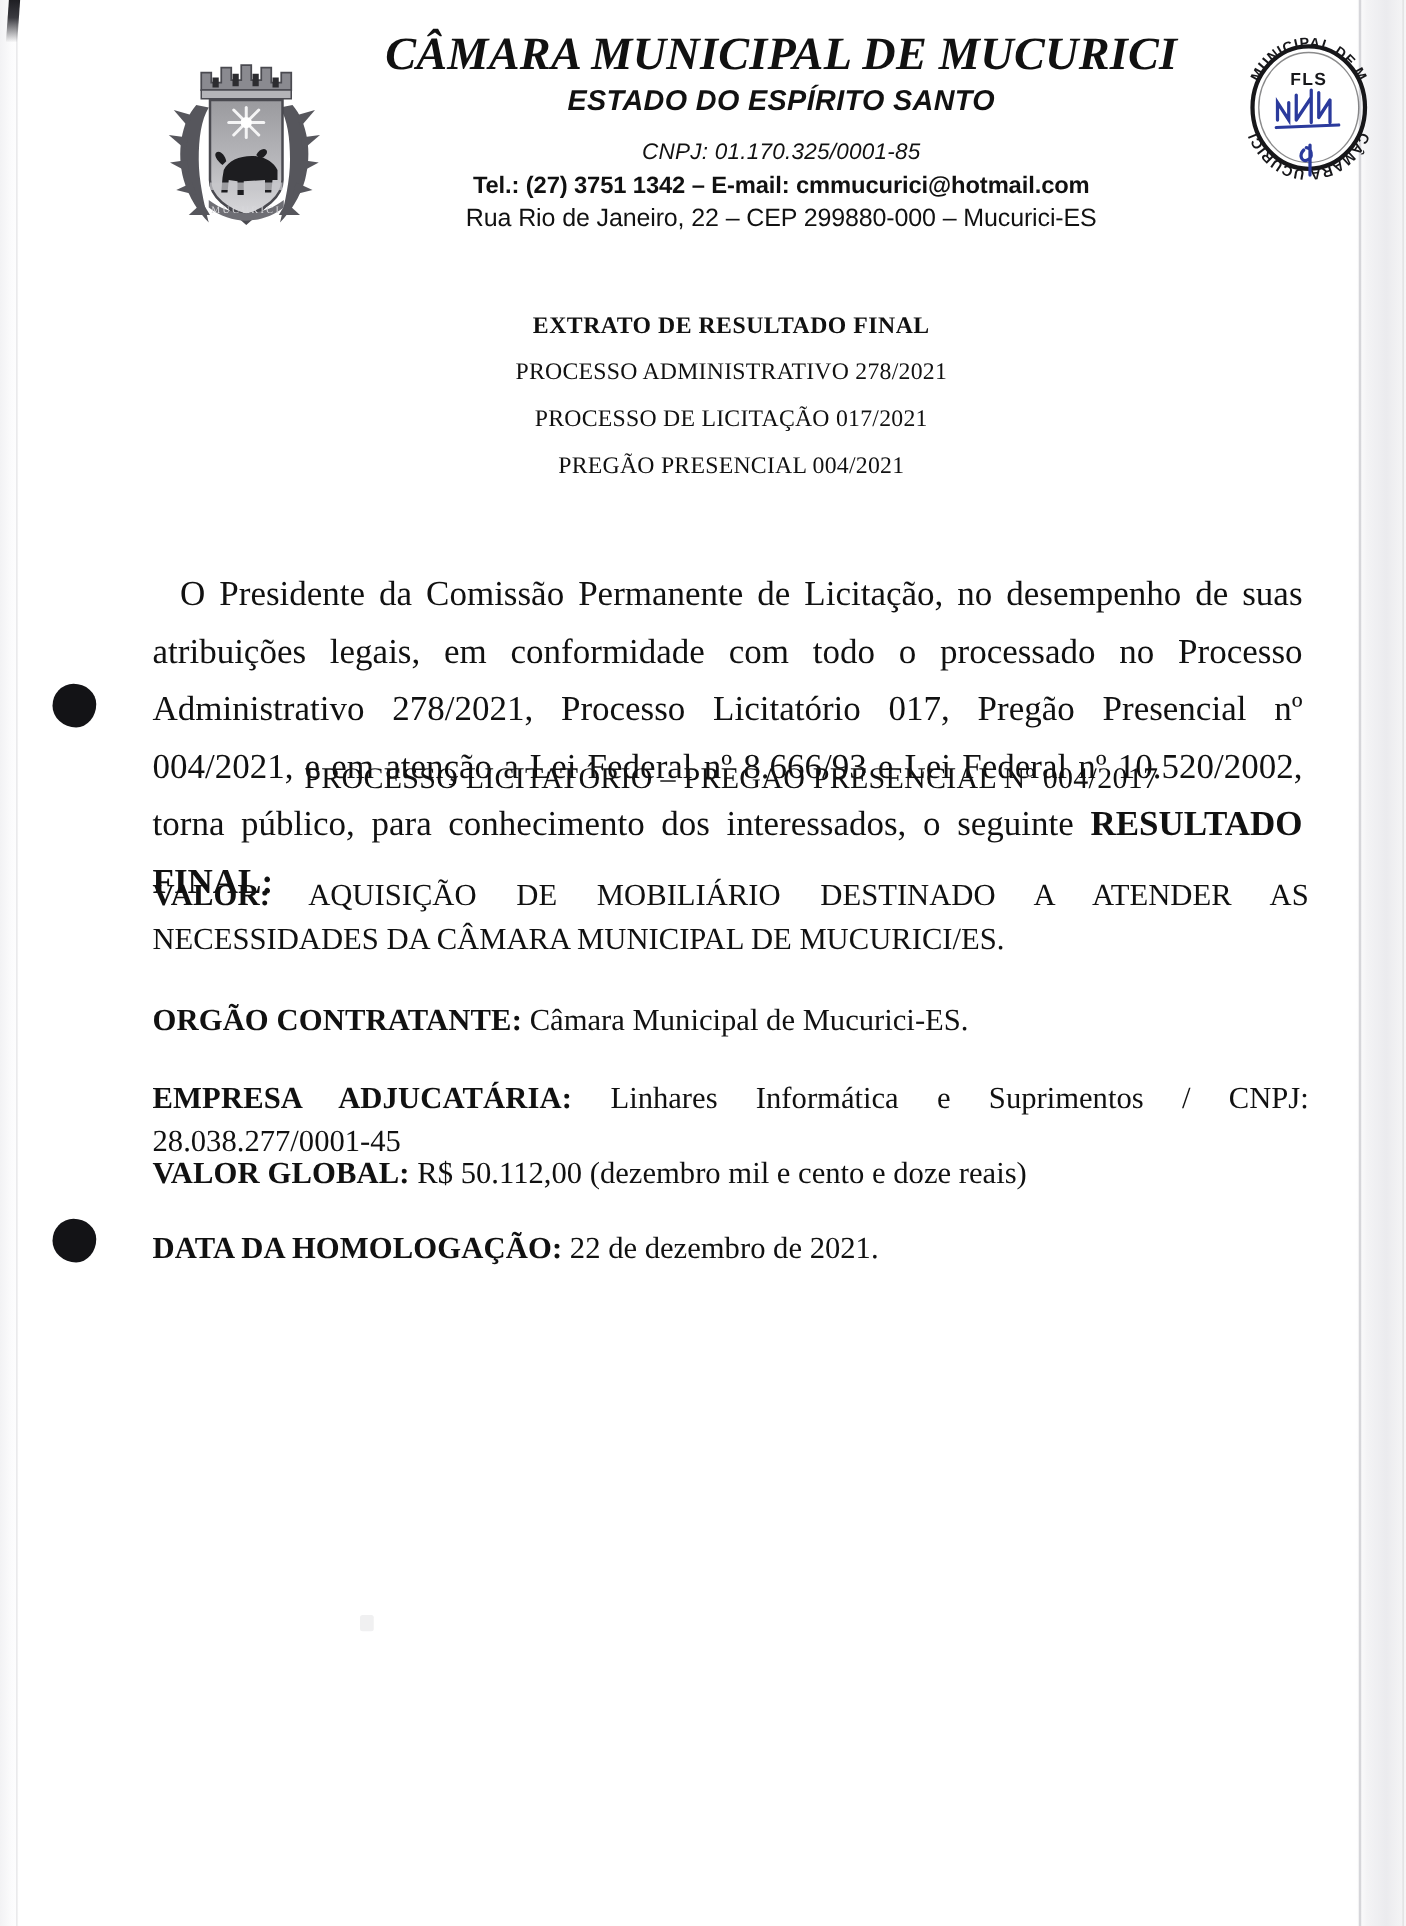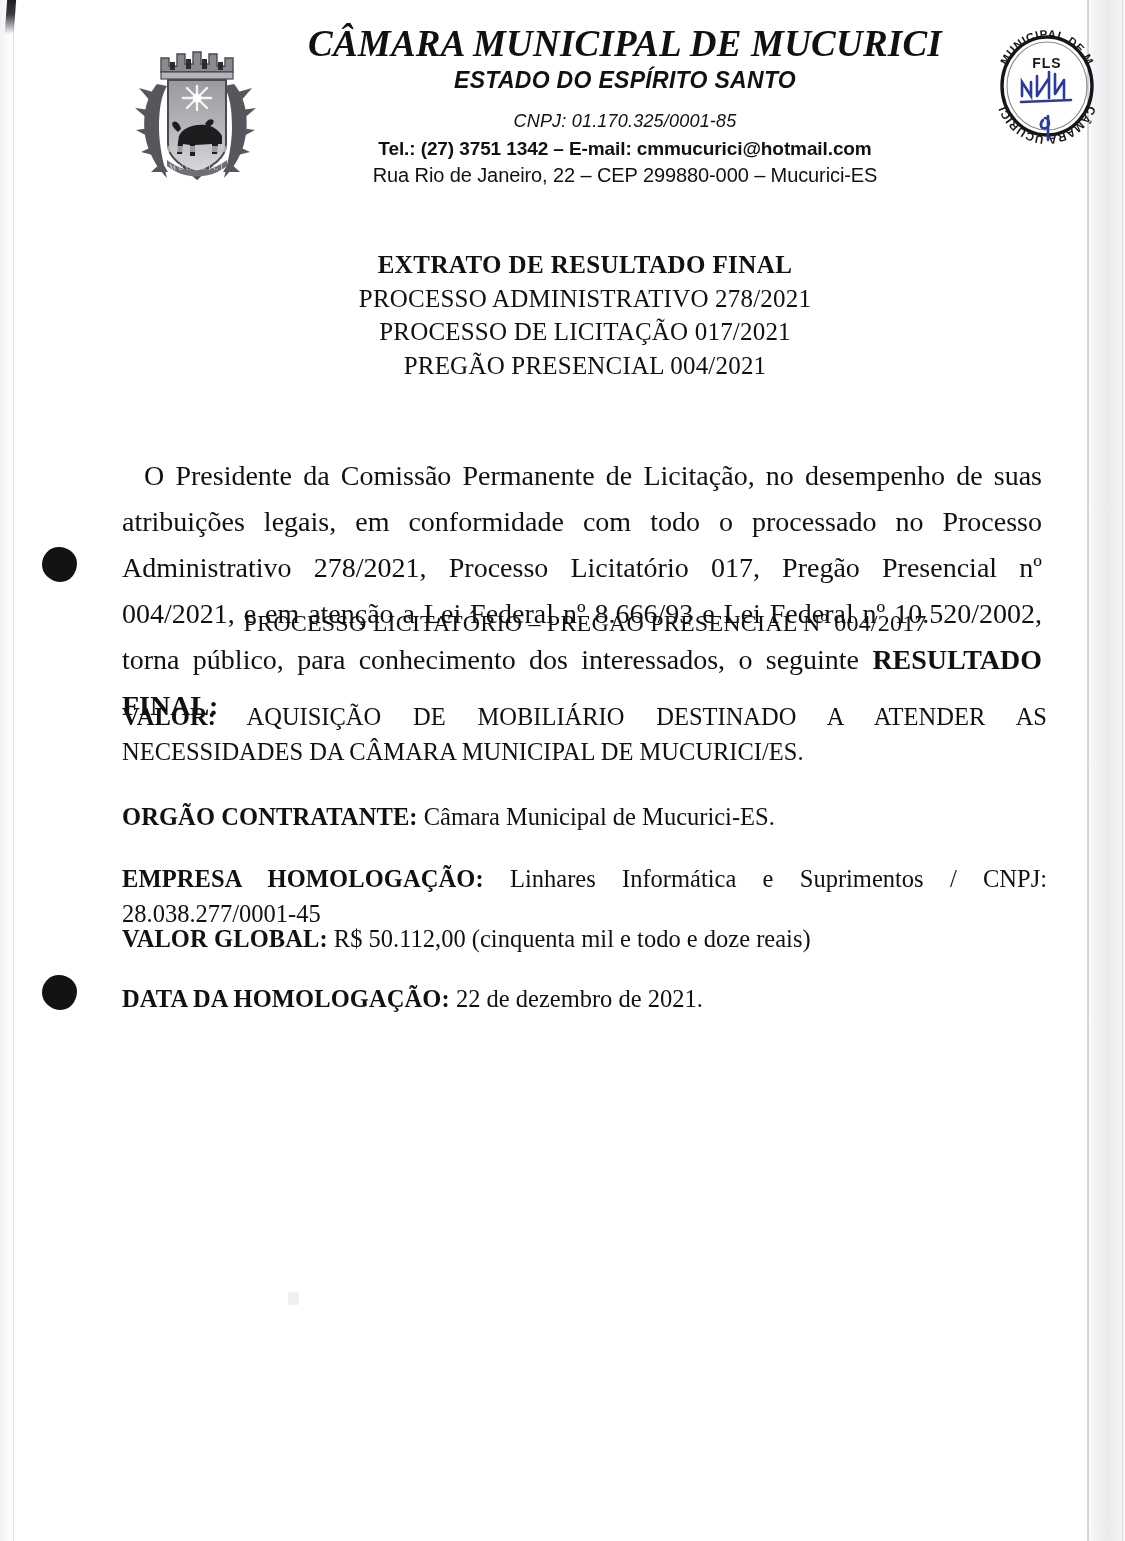--- a/index.html
+++ b/index.html
@@ -127,28 +127,28 @@
     width: 112px; height: 122px;
   }
   .stamp svg { display:block; width:100%; height:100%; }
 
   
   .doc-title-block {
     position: absolute;
     left: 110px; top: 248px;
     width: 950px;
     text-align: center;
-    font-size: 25px;
+    font-size: 19px;
     line-height: 1.34;
   }
   .doc-title-main {
     font-weight: bold;
     letter-spacing: 0.4px;
   }
-  .doc-title-line { letter-spacing: 0.2px; }
+  .doc-title-line { letter-spacing: 0.2px; margin-top: 12px; }
 
   .body-paragraph {
     position: absolute;
     left: 122px; top: 425px;
     width: 920px;
     font-size: 28px;
     line-height: 1.64;
     text-align: justify;
     text-indent: 22px;
   }
@@ -317,25 +317,25 @@
 
   <div class="field-row field-objeto">
     <span class="field-label">VALOR:</span><span class="field-value"> AQUISIÇÃO DE MOBILIÁRIO DESTINADO A ATENDER AS NECESSIDADES DA CÂMARA MUNICIPAL DE MUCURICI/ES.</span>
   </div>
 
   <div class="field-row field-orgao">
     <span class="field-label">ORGÃO CONTRATANTE:</span><span class="field-value"> Câmara Municipal de Mucurici-ES.</span>
   </div>
 
   <div class="field-row field-empresa">
-    <span class="field-label">EMPRESA HOMOLOGAÇÃO:</span><span class="field-value"> Linhares Informática e Suprimentos / CNPJ: 28.038.277/0001-45</span>
+    <span class="field-label">EMPRESA ADJUCATÁRIA:</span><span class="field-value"> Linhares Informática e Suprimentos / CNPJ: 28.038.277/0001-45</span>
   </div>
 
   <div class="field-row field-valor">
-    <span class="field-label">VALOR GLOBAL:</span><span class="field-value"> R$ 50.112,00 (cinquenta mil e todo e doze reais)</span>
+    <span class="field-label">VALOR GLOBAL:</span><span class="field-value"> R$ 50.112,00 (dezembro mil e cento e doze reais)</span>
   </div>
 
   <div class="field-row field-data">
     <span class="field-label">DATA DA HOMOLOGAÇÃO:</span><span class="field-value"> 22 de dezembro de 2021.</span>
   </div>
 
   <div class="smudge"></div>
 
 </div>
 

